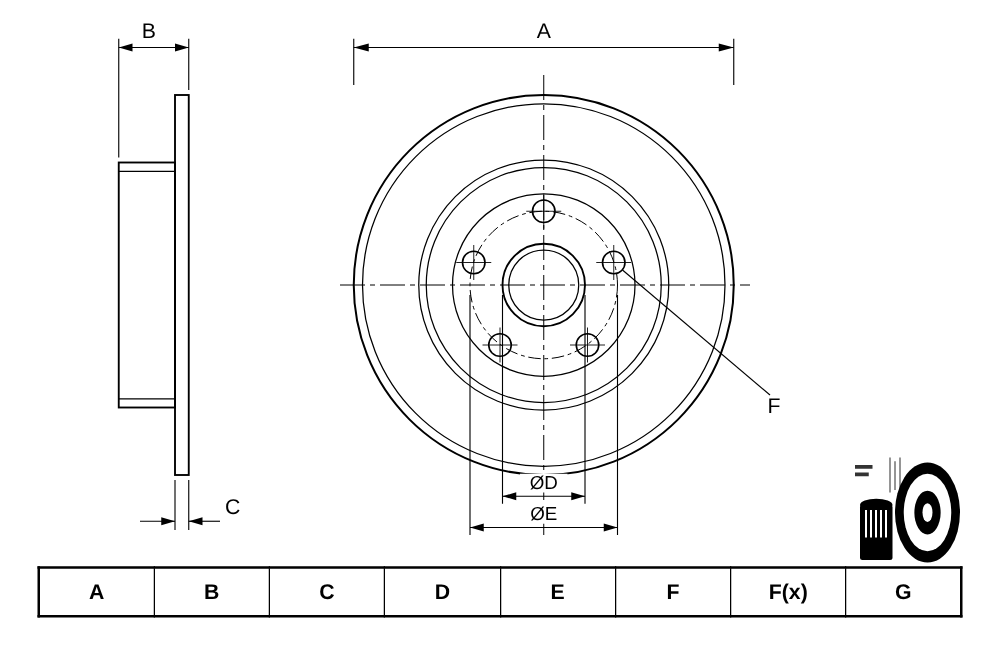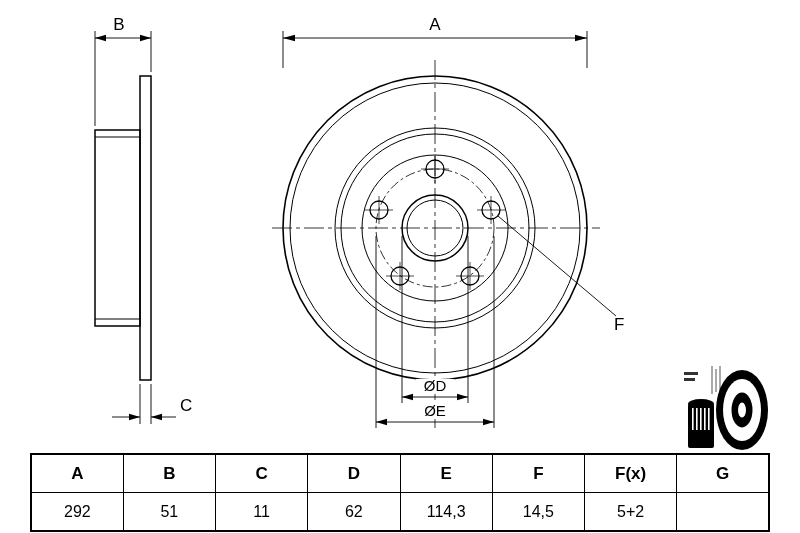--- a/index.html
+++ b/index.html
@@ -162,24 +162,14 @@
       <tr class="hdr">
     <td>A</td>
     <td>B</td>
     <td>C</td>
     <td>D</td>
     <td>E</td>
     <td>F</td>
     <td>F(x)</td>
     <td>G</td>
   </tr>
-  <tr>
-    <td>292</td>
-    <td>51</td>
-    <td>11</td>
-    <td>62</td>
-    <td>114,3</td>
-    <td>14,5</td>
-    <td>5+2</td>
-    <td></td>
-  </tr>
 </tbody>
   </table>
 
 </body></html>

